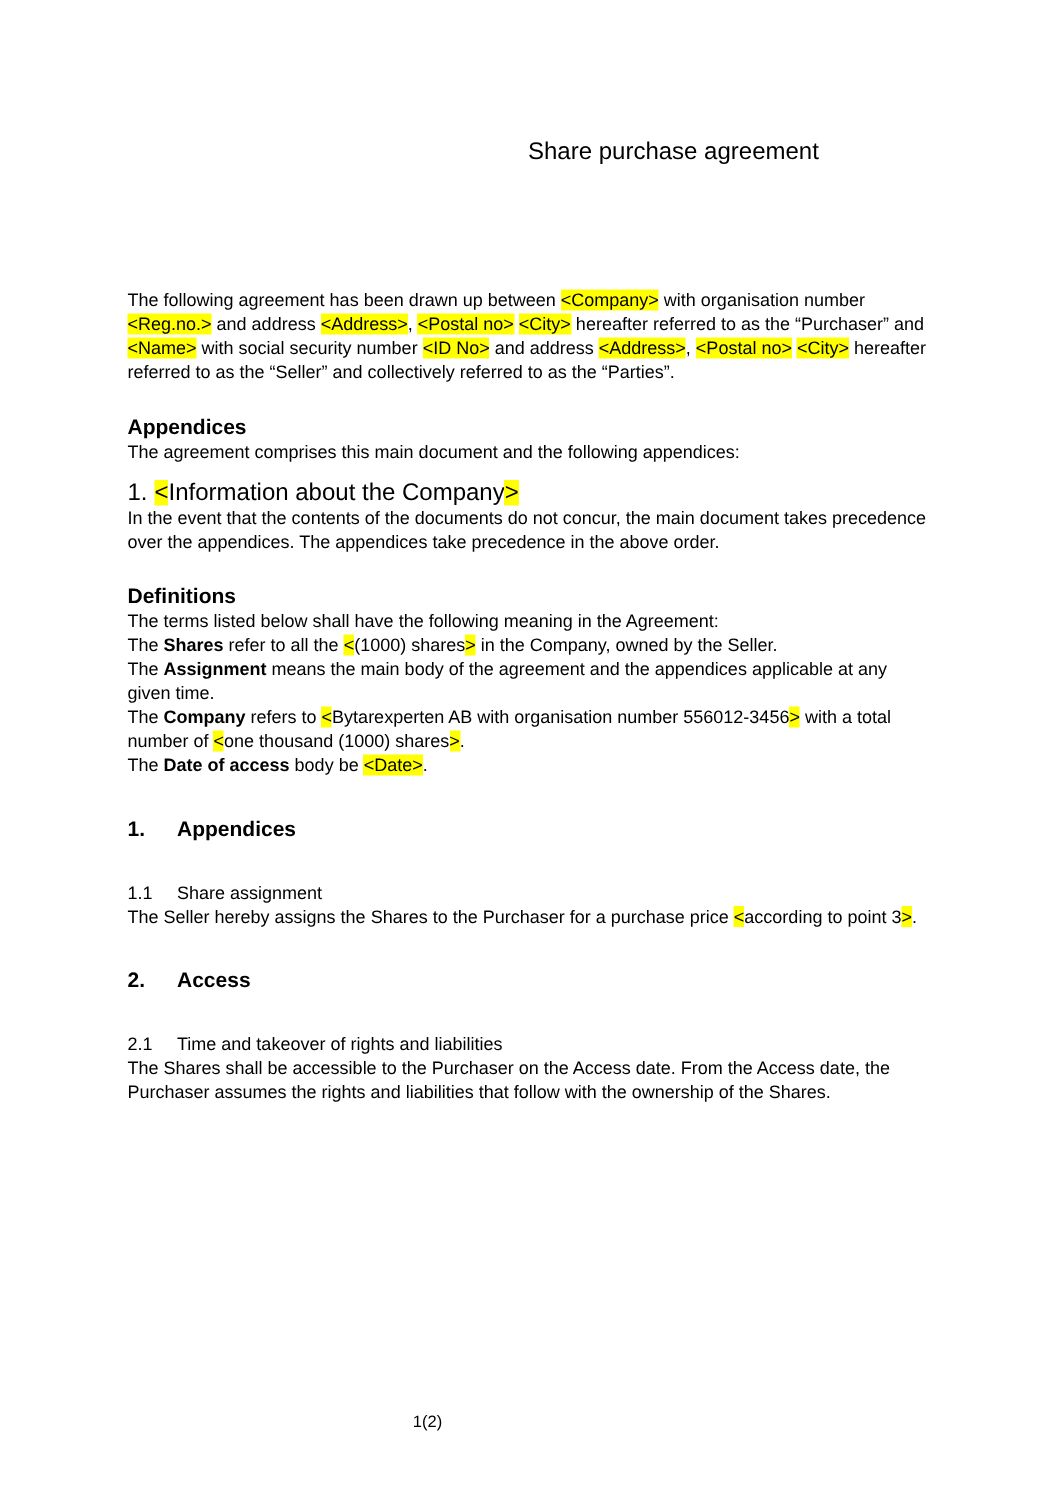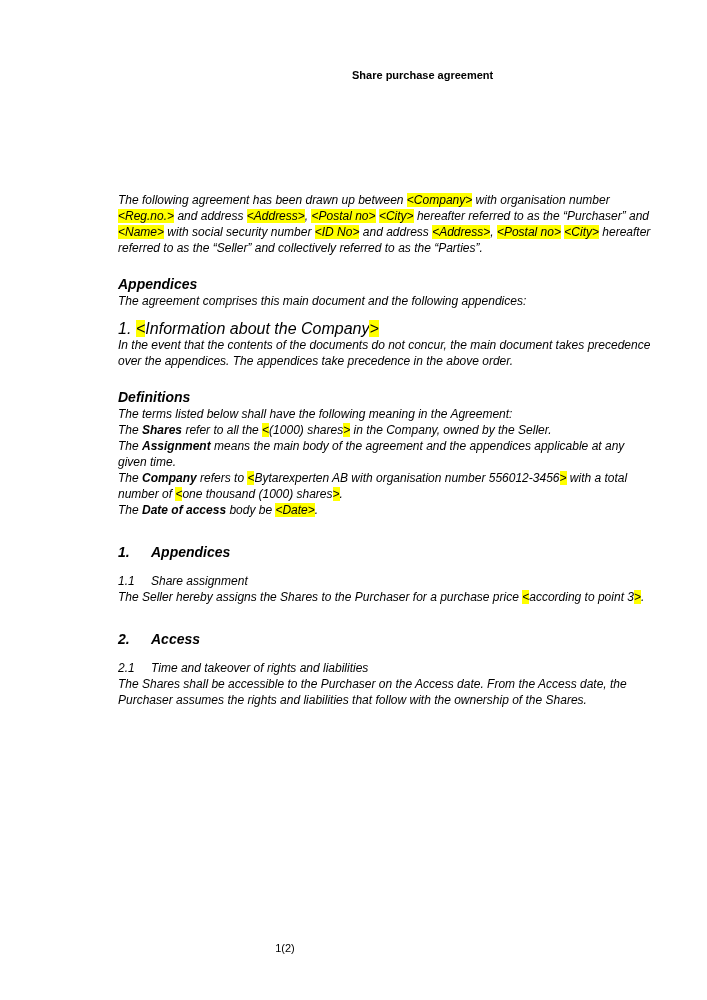--- a/index.html
+++ b/index.html
@@ -8,31 +8,30 @@
     width: 707px;
     height: 1000px;
     background: var(--bg, #ffffff);
     color: var(--fg, #000000);
     font-family: "Liberation Sans", sans-serif;
     overflow: hidden;
   }
   .doc-title {
     position: absolute;
     left: 352px;
-    top: 66px;
-    font-size: 11px;
-    font-weight: 700;
+    top: 92px;
+    font-size: 16px;
+    font-weight: 400;
     line-height: 19px;
     white-space: nowrap;
   }
   .content {
     padding-top: 192px;
-    padding-left: 118px;
+    padding-left: 85px;
     width: 537px;
-    font-style: italic;
   }
   p.body {
     font-size: 12px;
     line-height: 16px;
     margin: 0;
   }
   h2.sec-h {
     font-size: 14px;
     font-weight: 700;
     line-height: 17px;
@@ -40,21 +39,21 @@
   }
   h3.num-h {
     font-size: 14px;
     font-weight: 700;
     line-height: 17px;
     margin: 26px 0 0 0;
   }
   .sub-h {
     font-size: 12px;
     line-height: 16px;
-    margin-top: 12px;
+    margin-top: 26px;
   }
   .num-h .num { display: inline-block; width: 33px; }
   .sub-h .num { display: inline-block; width: 33px; }
   .list-item { font-size: 16px; line-height: 16px; }
   .list-item .num { display: inline-block; width: 18px; }
   .mt-6  { margin-top: 6px; }
   .mt-7  { margin-top: 7px; }
   .mt-12 { margin-top: 12px; }
   .mt-13 { margin-top: 13px; }
   .mt-14 { margin-top: 14px; }

